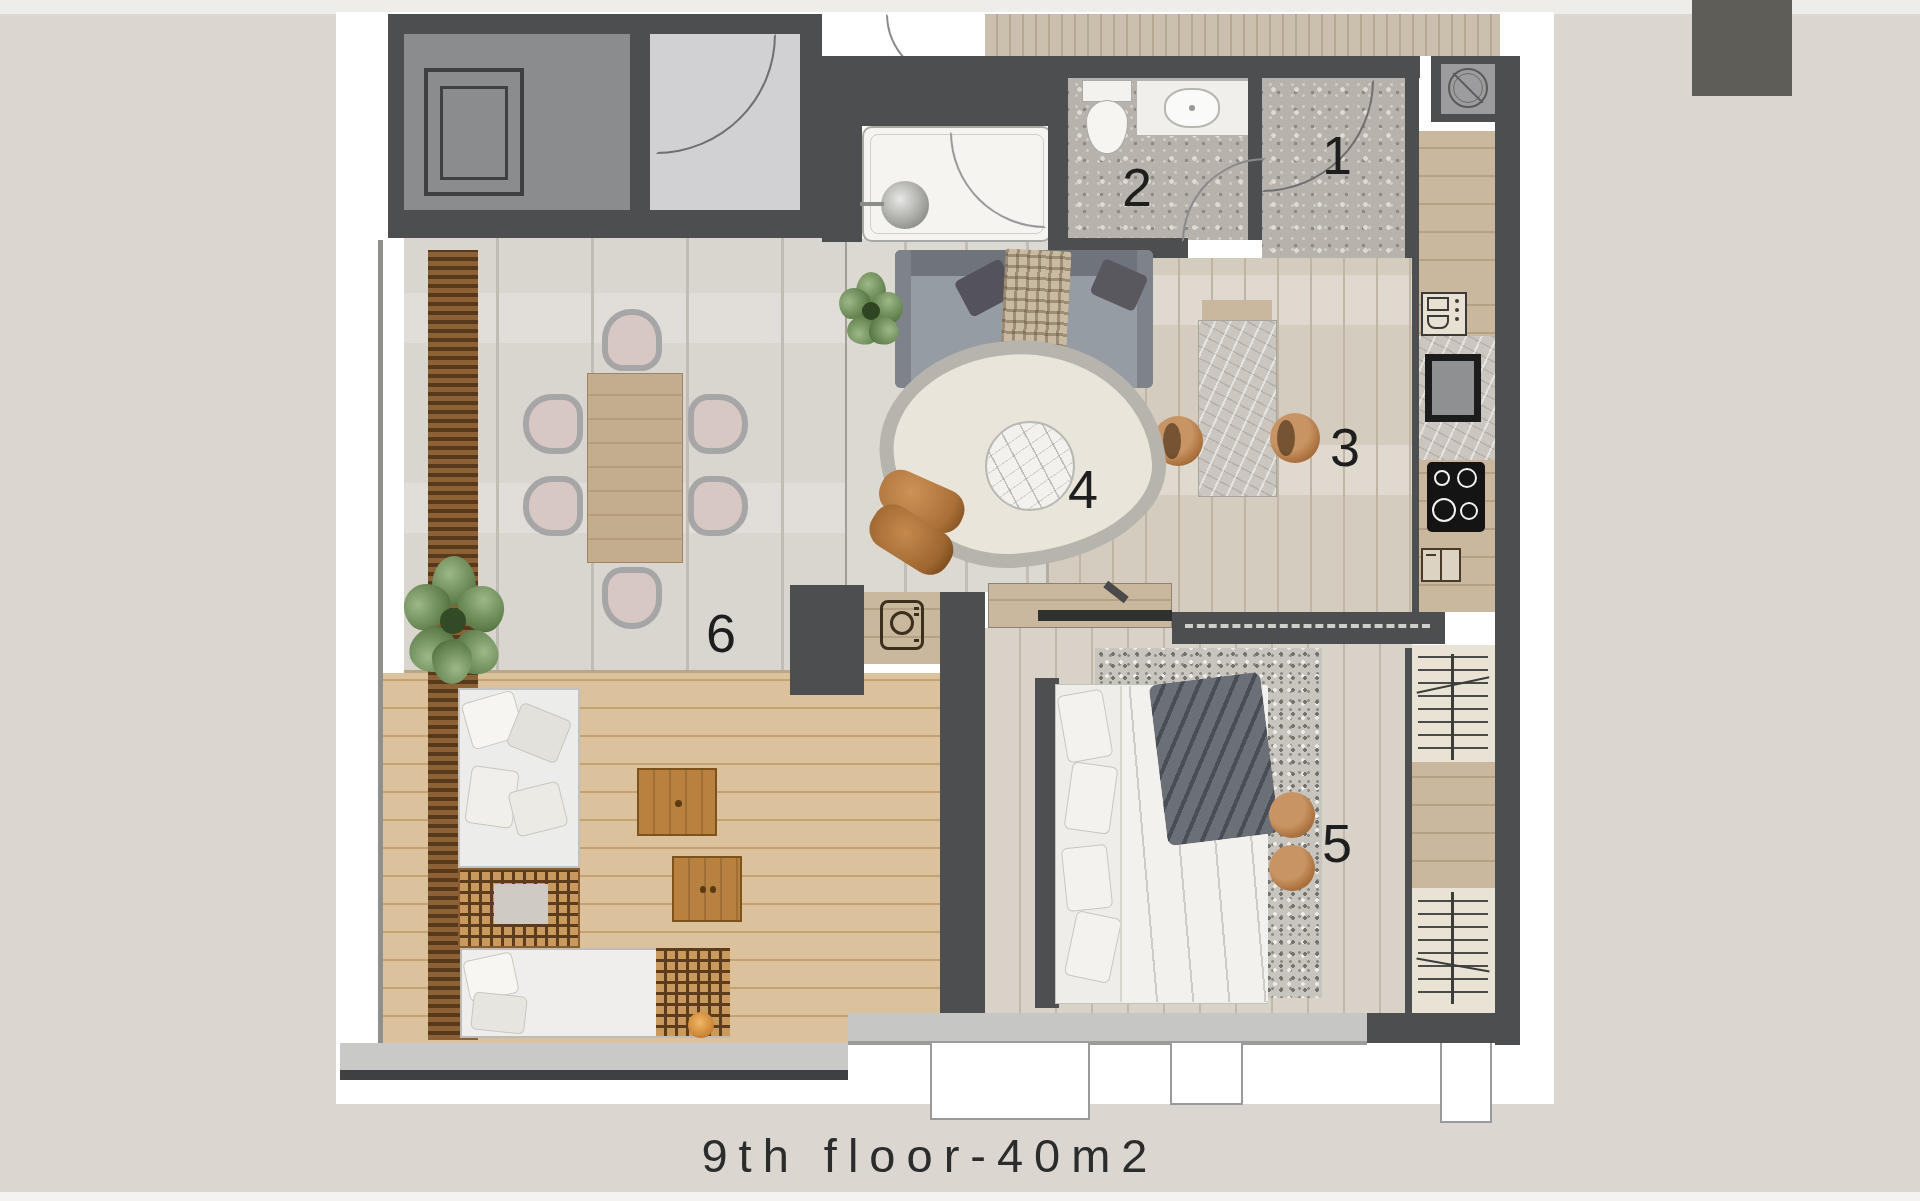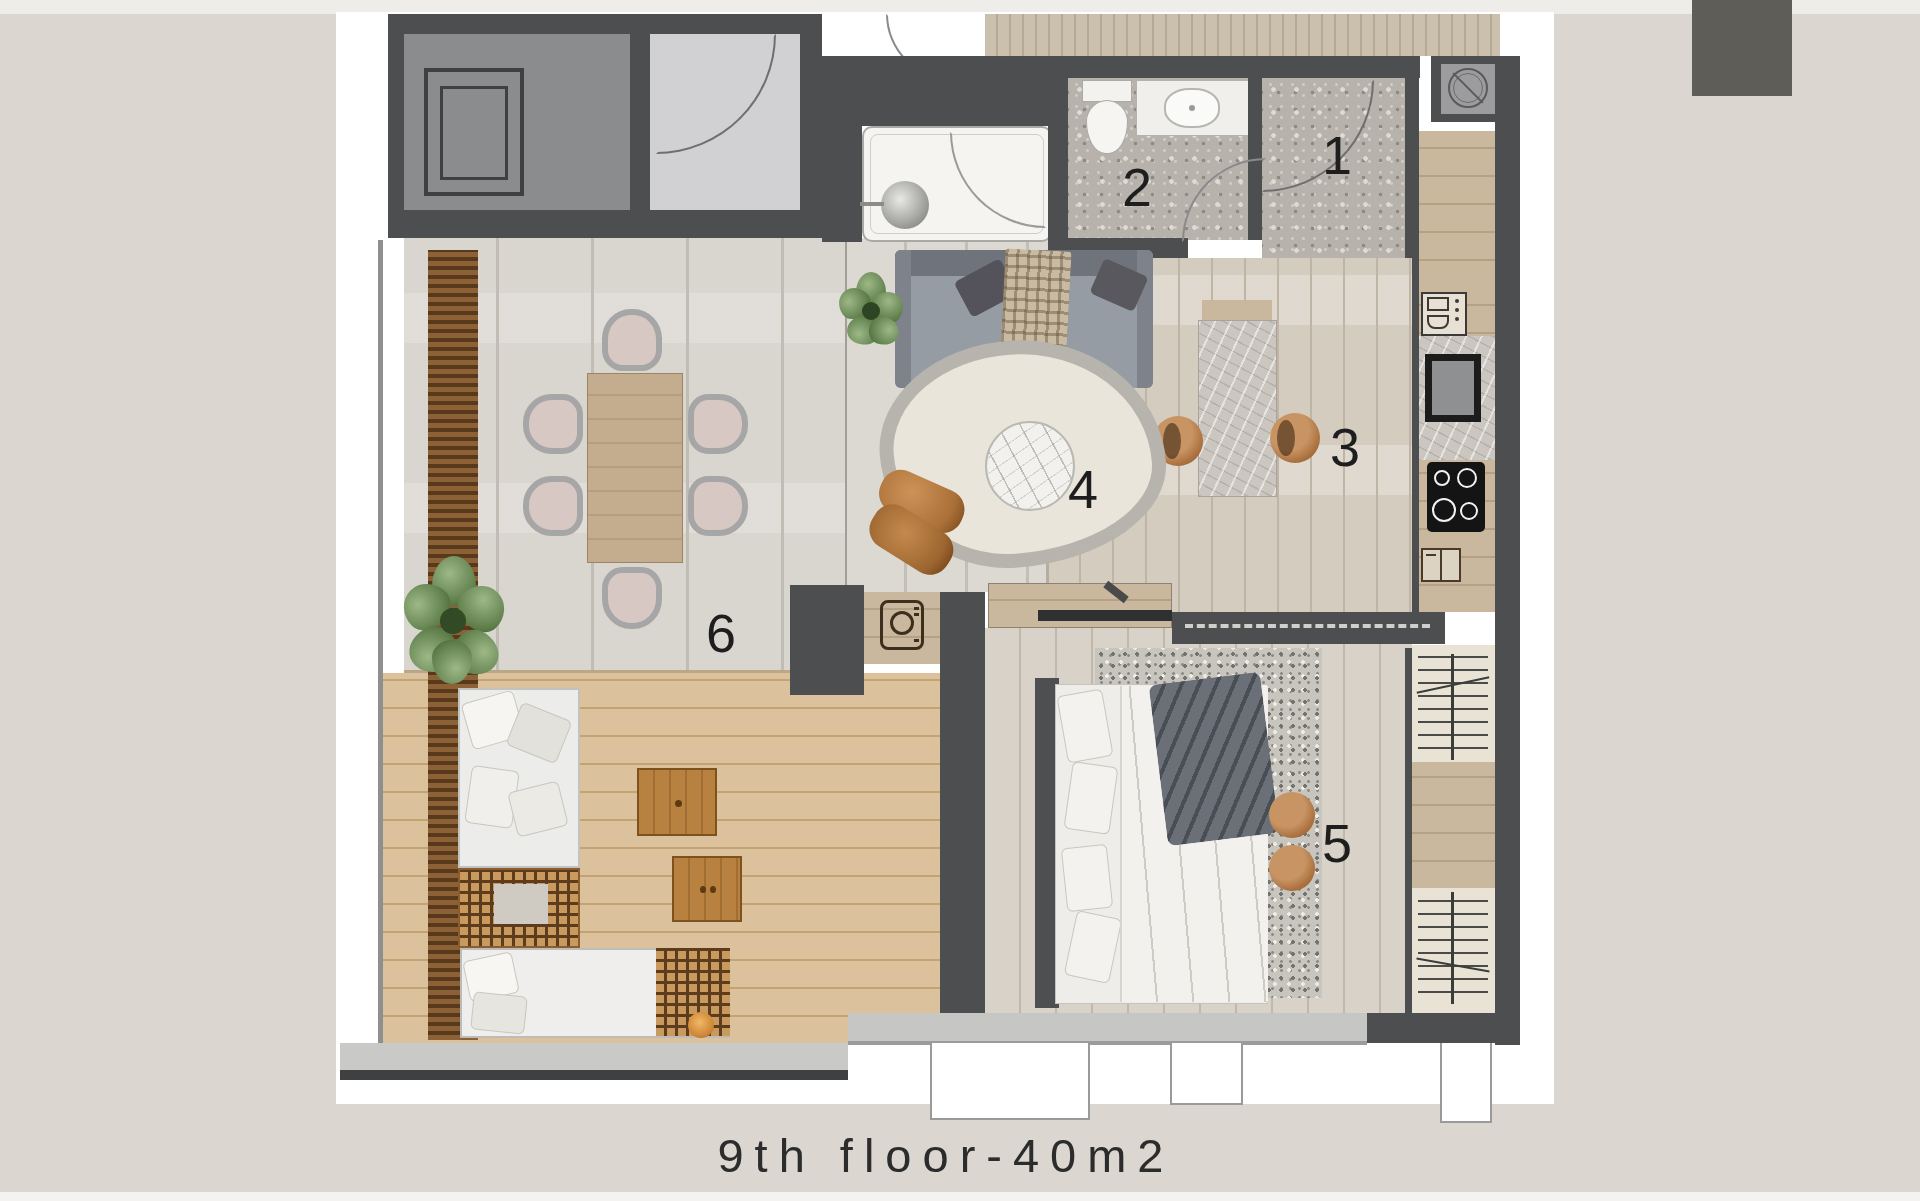--- a/index.html
+++ b/index.html
@@ -272,13 +272,13 @@
 <div class="whitebox" style="left:1170px;top:1043px;width:73px;height:62px;border-top:none;"></div>
 <div class="whitebox" style="left:1440px;top:1043px;width:52px;height:80px;border-top:none;"></div>
 
 <div class="num" style="left:1322px;top:128px;">1</div>
 <div class="num" style="left:1122px;top:160px;">2</div>
 <div class="num" style="left:1330px;top:420px;">3</div>
 <div class="num" style="left:1068px;top:462px;">4</div>
 <div class="num" style="left:1322px;top:816px;">5</div>
 <div class="num" style="left:706px;top:606px;">6</div>
 
-<div class="abs" style="left:416px;top:1128px;width:1060px;text-align:center;font-size:47px;letter-spacing:11px;color:#2c2c2c;">9th floor-40m2</div>
+<div class="abs" style="left:400px;top:1128px;width:1060px;text-align:center;font-size:47px;letter-spacing:11px;color:#2c2c2c;">9th floor-40m2</div>
 
 </body></html>

